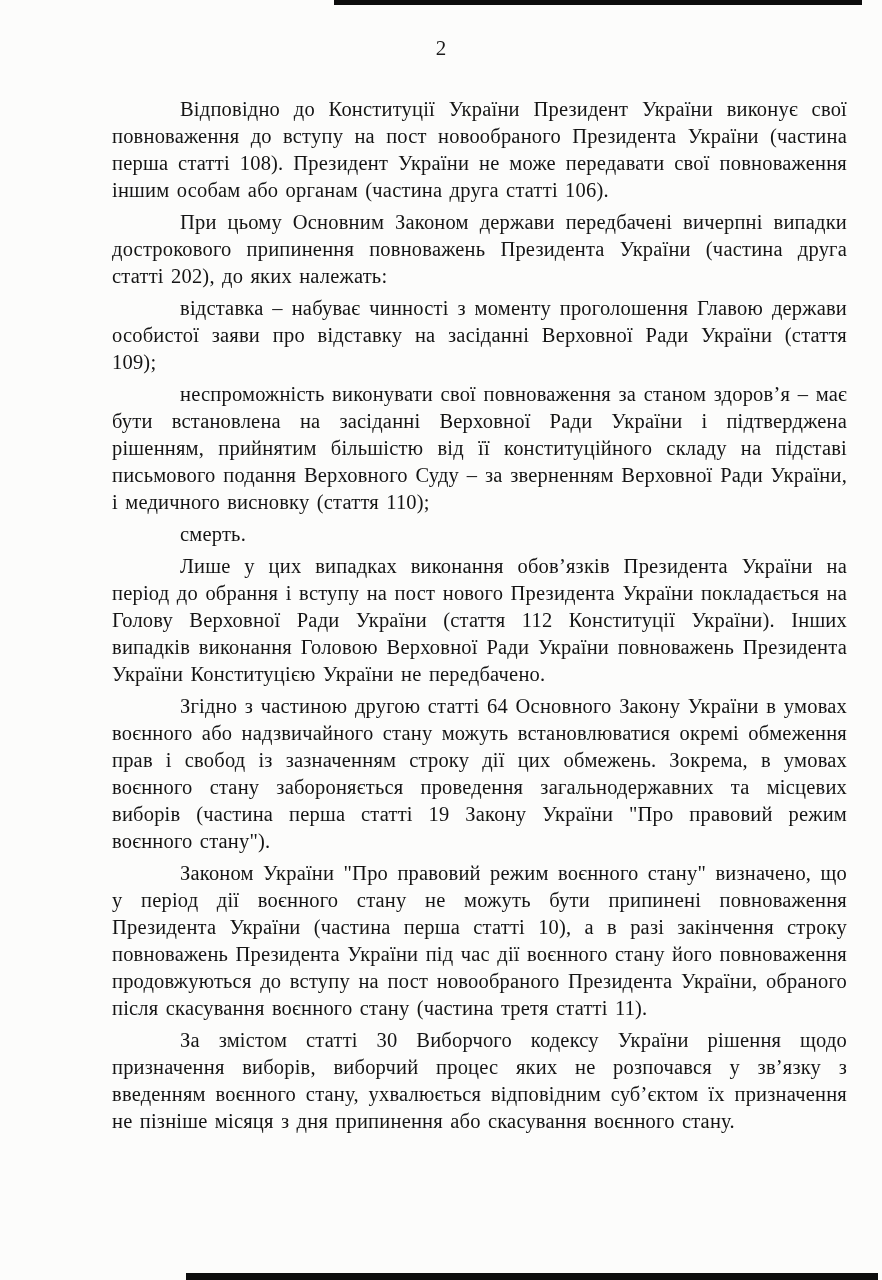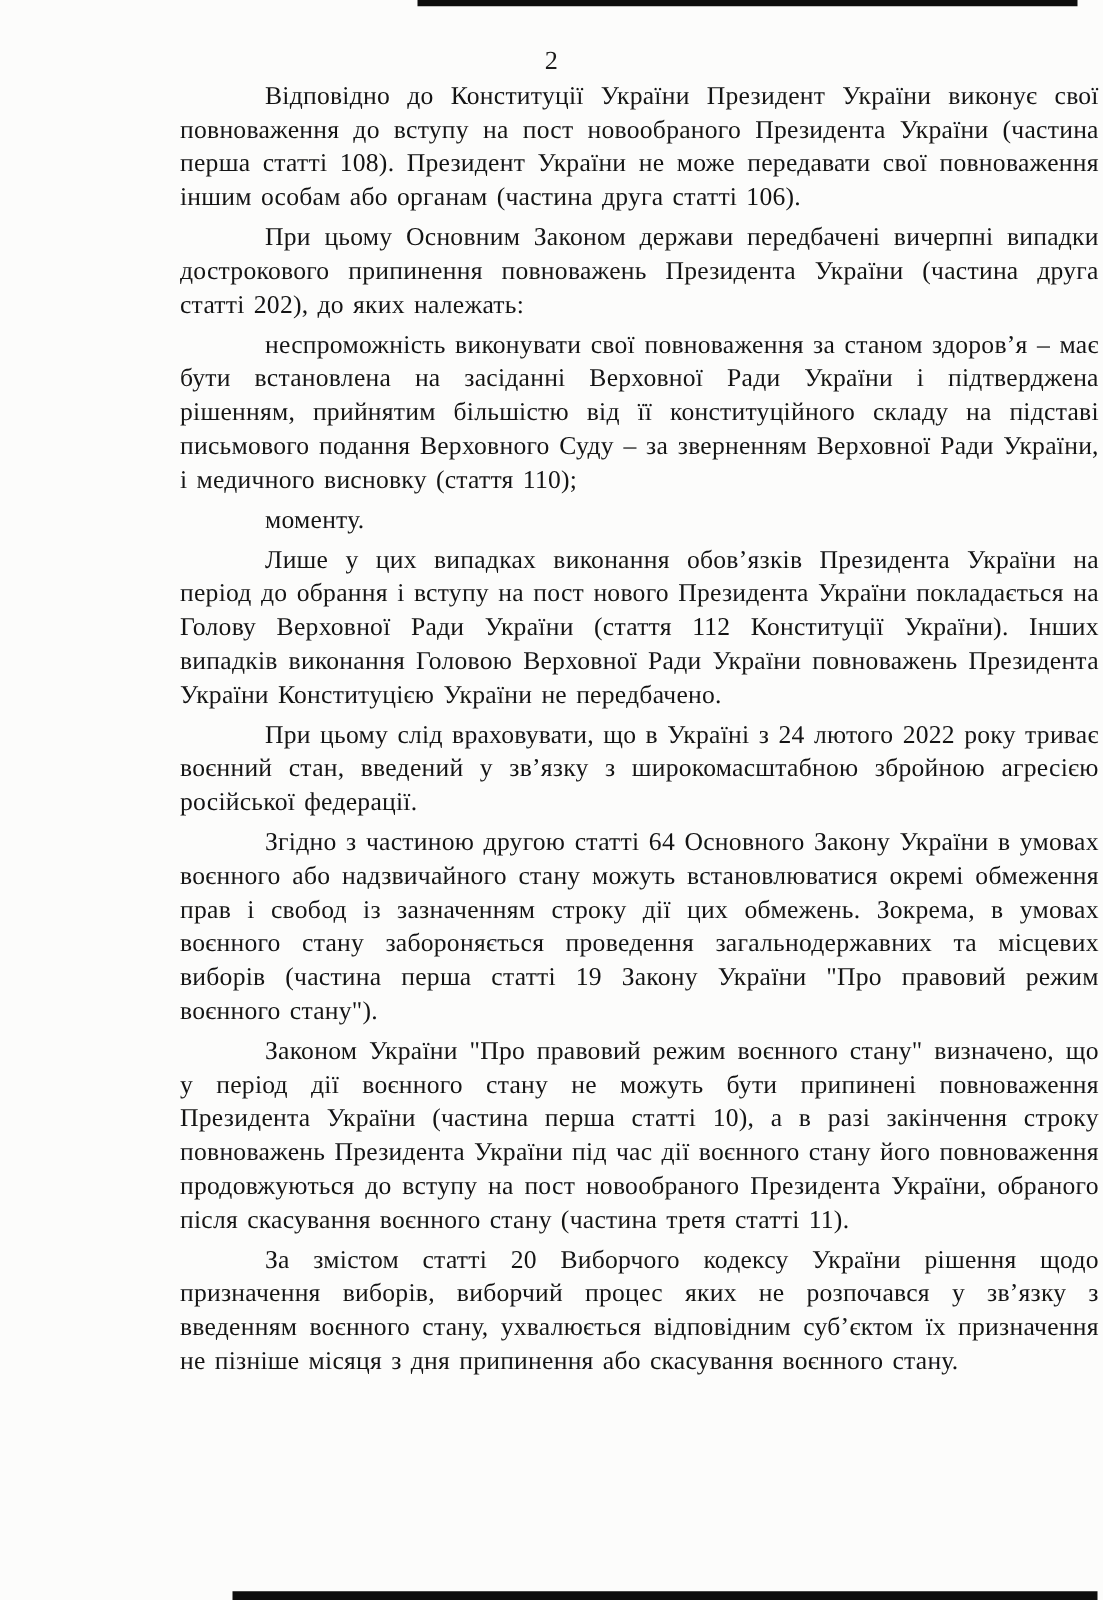--- a/index.html
+++ b/index.html
@@ -41,23 +41,22 @@
     left: 0;
     width: 882px;
     text-align: center;
     font-size: 21px;
     line-height: 24px;
     color: #1b1b1b;
   }
   .content {
     position: absolute;
     left: 112px;
-    top: 64px;
+    top: 96px;
     width: 735px;
-    margin-left: 32px;
   }
   .para {
     margin: 0 0 5px 0;
     font-size: 20.5px;
     line-height: 27px;
     color: #141414;
     text-align: justify;
     text-indent: 68px;
     word-spacing: 2px;
     letter-spacing: 0.2px;
@@ -68,24 +67,24 @@
 
 <div class="page">
 
   <div class="scan-bar top"></div>
 
   <div class="page-number">2</div>
 
   <div class="content">
     <p class="para">Відповідно до Конституції України Президент України виконує свої повноваження до вступу на пост новообраного Президента України (частина перша статті 108). Президент України не може передавати свої повноваження іншим особам або органам (частина друга статті 106).</p>
     <p class="para">При цьому Основним Законом держави передбачені вичерпні випадки дострокового припинення повноважень Президента України (частина друга статті 202), до яких належать:</p>
+    <p class="para">відставка – набуває чинності з моменту проголошення Главою держави особистої заяви про відставку на засіданні Верховної Ради України (стаття 109);</p>
     <p class="para">неспроможність виконувати свої повноваження за станом здоров’я – має бути встановлена на засіданні Верховної Ради України і підтверджена рішенням, прийнятим більшістю від її конституційного складу на підставі письмового подання Верховного Суду – за зверненням Верховної Ради України, і медичного висновку (стаття 110);</p>
-    <p class="para">моменту.</p>
+    <p class="para">смерть.</p>
     <p class="para">Лише у цих випадках виконання обов’язків Президента України на період до обрання і вступу на пост нового Президента України покладається на Голову Верховної Ради України (стаття 112 Конституції України). Інших випадків виконання Головою Верховної Ради України повноважень Президента України Конституцією України не передбачено.</p>
-    <p class="para">При цьому слід враховувати, що в Україні з 24 лютого 2022 року триває воєнний стан, введений у зв’язку з широкомасштабною збройною агресією російської федерації.</p>
     <p class="para">Згідно з частиною другою статті 64 Основного Закону України в умовах воєнного або надзвичайного стану можуть встановлюватися окремі обмеження прав і свобод із зазначенням строку дії цих обмежень. Зокрема, в умовах воєнного стану забороняється проведення загальнодержавних та місцевих виборів (частина перша статті 19 Закону України "Про правовий режим воєнного стану").</p>
     <p class="para">Законом України "Про правовий режим воєнного стану" визначено, що у період дії воєнного стану не можуть бути припинені повноваження Президента України (частина перша статті 10), а в разі закінчення строку повноважень Президента України під час дії воєнного стану його повноваження продовжуються до вступу на пост новообраного Президента України, обраного після скасування воєнного стану (частина третя статті 11).</p>
-    <p class="para">За змістом статті 20 Виборчого кодексу України рішення щодо призначення виборів, виборчий процес яких не розпочався у зв’язку з введенням воєнного стану, ухвалюється відповідним суб’єктом їх призначення не пізніше місяця з дня припинення або скасування воєнного стану.</p>
+    <p class="para">За змістом статті 30 Виборчого кодексу України рішення щодо призначення виборів, виборчий процес яких не розпочався у зв’язку з введенням воєнного стану, ухвалюється відповідним суб’єктом їх призначення не пізніше місяця з дня припинення або скасування воєнного стану.</p>
   </div>
 
   <div class="scan-bar bottom"></div>
 
 </div>
 
 </body></html>

